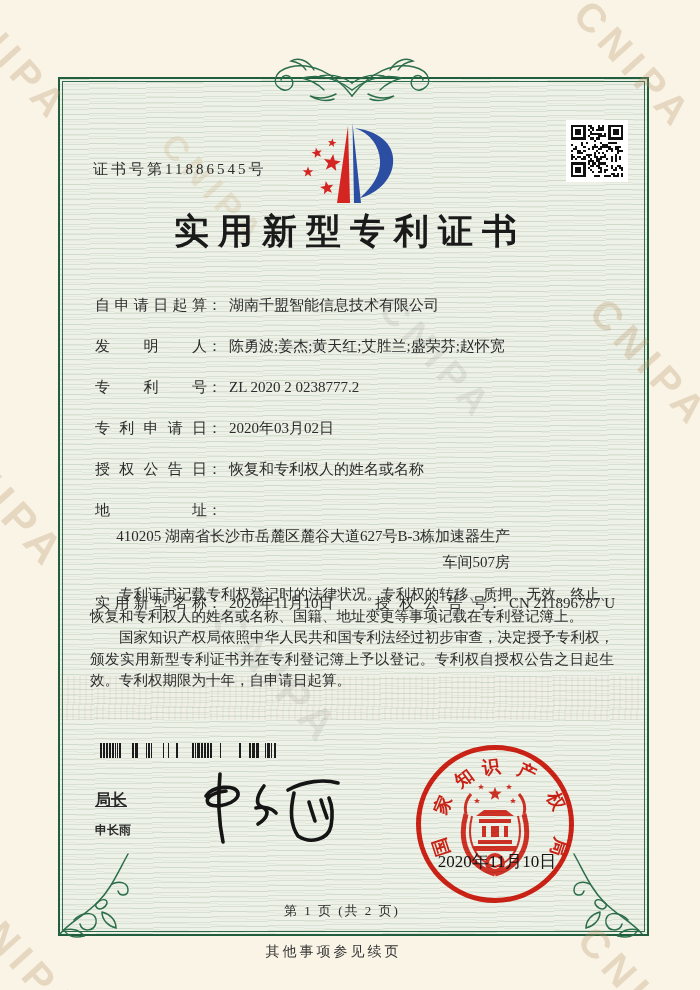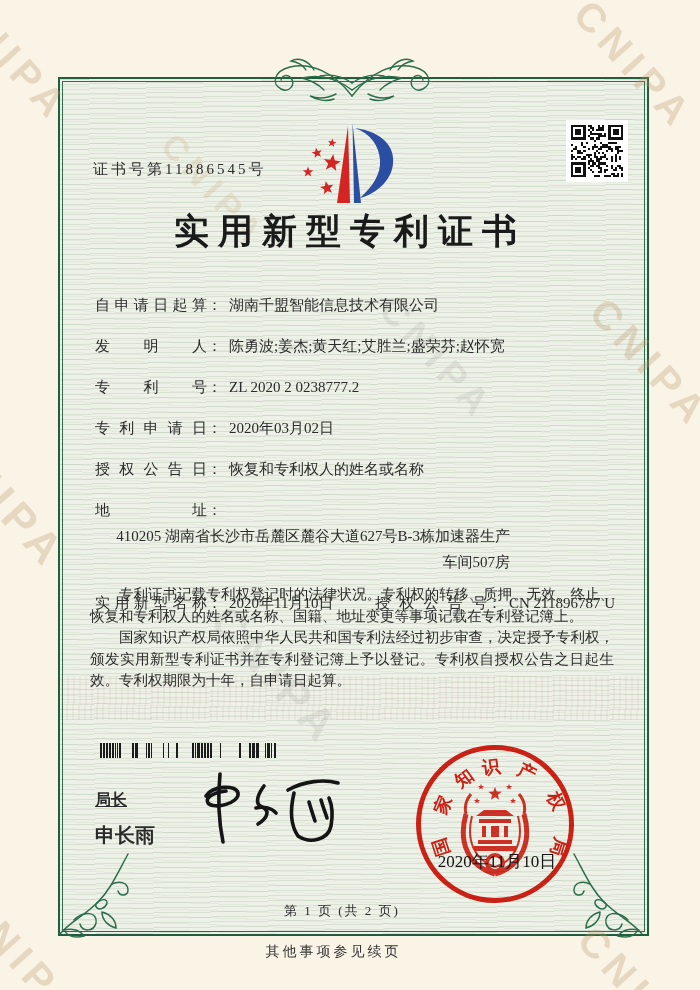--- a/index.html
+++ b/index.html
@@ -52,21 +52,21 @@
   }
   .fcolon{ display:inline-block; vertical-align:top; }
   .fvalue{ display:inline-block; vertical-align:top; margin-left:7px; }
   .fvalue-block{ width:408px; line-height:26px;text-align:right; }
   .fvalue-date{ width:146px; }
   .paras{ left:90px; top:584px; width:524px; font-size:14.5px; line-height:21.5px; text-align:justify; }
   .paras p{ margin:0; text-indent:2em; }
   .barcode{ left:100px; top:743px; width:178px; height:15px; }
   .signer-title{ left:95px; top:790px; font-size:16px; font-weight:600;
     font-family:"Liberation Sans","DejaVu Sans",sans-serif;text-decoration:underline; }
-  .signer-name{ left:95px; top:822px; font-size:20px; font-weight:600;
+  .signer-name{ left:95px; top:822px; font-size:12px; font-weight:600;
     font-family:"Liberation Sans","DejaVu Sans",sans-serif; }
   .signature{ left:190px; top:760px; }
   
   .seal{
     position:absolute; left:416px; top:745px; width:158px; height:158px; z-index:4;
     border:5px solid #de2418; border-radius:50%; box-sizing:border-box;
     mix-blend-mode:multiply;
   }
   .seal-char{
     position:absolute; width:18px; height:18px; line-height:18px; text-align:center;

